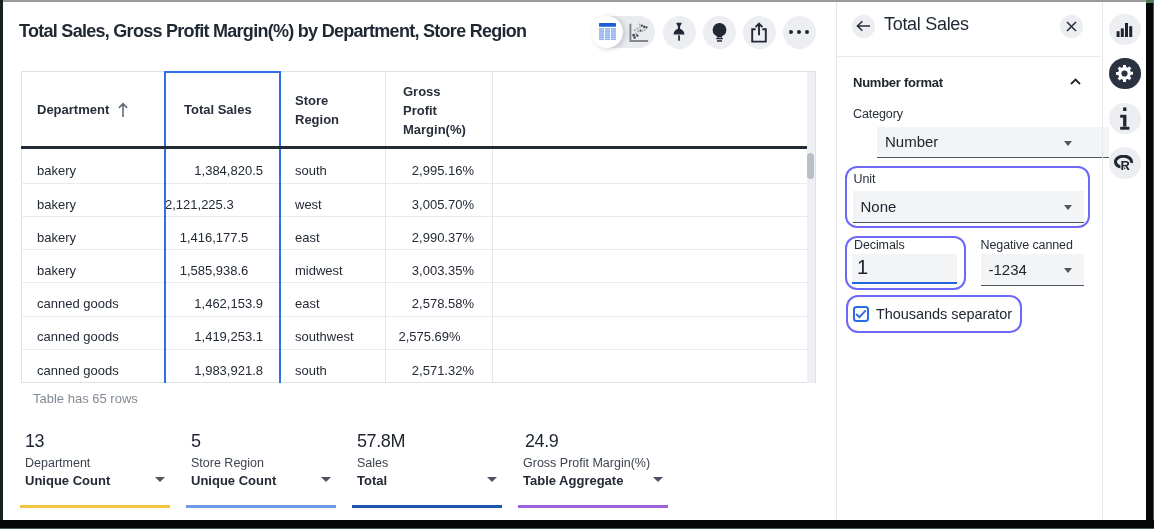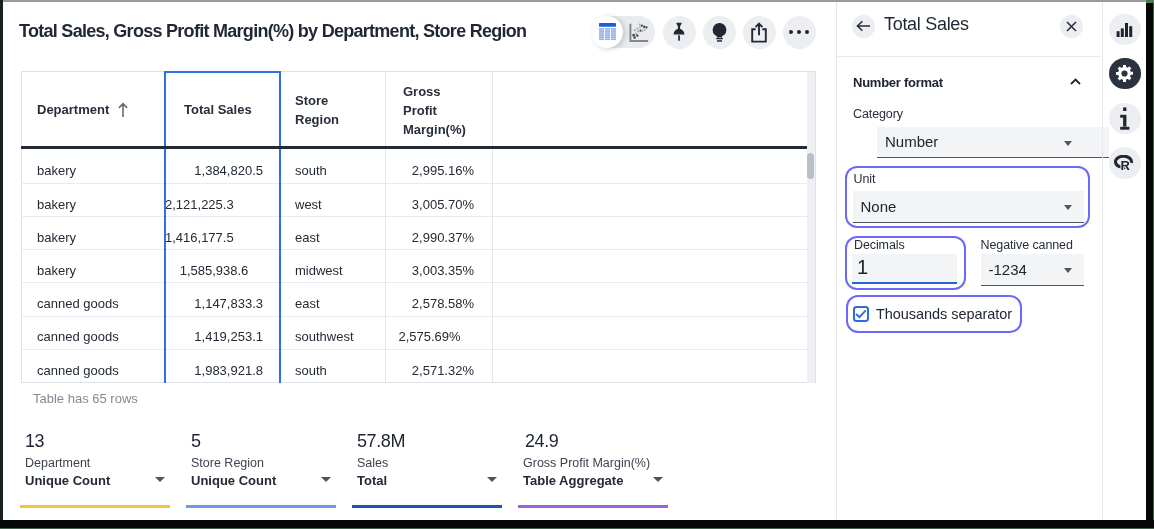--- a/index.html
+++ b/index.html
@@ -123,23 +123,23 @@
 
 <div class="cell" style="left:37px;top:163.3px">bakery</div>
 <div class="cell" style="left:37px;top:196.5px">bakery</div>
 <div class="cell" style="left:37px;top:229.7px">bakery</div>
 <div class="cell" style="left:37px;top:262.9px">bakery</div>
 <div class="cell" style="left:37px;top:296.1px">canned goods</div>
 <div class="cell" style="left:37px;top:329.3px">canned goods</div>
 <div class="cell" style="left:37px;top:362.5px">canned goods</div>
 <div class="cell" style="left:165px;width:98px;text-align:right;top:163.3px">1,384,820.5</div>
 <div class="cell" style="left:165px;width:98px;top:196.5px">2,121,225.3</div>
-<div class="cell" style="left:165px;width:98px;text-align:left;top:229.7px">1,416,177.5</div>
+<div class="cell" style="left:165px;width:98px;text-align:center;top:229.7px">1,416,177.5</div>
 <div class="cell" style="left:165px;width:98px;text-align:center;top:262.9px">1,585,938.6</div>
-<div class="cell" style="left:165px;width:98px;text-align:right;top:296.1px">1,147,833.3</div>
+<div class="cell" style="left:165px;width:98px;text-align:right;top:296.1px">1,462,153.9</div>
 <div class="cell" style="left:165px;width:98px;text-align:right;top:329.3px">1,419,253.1</div>
 <div class="cell" style="left:165px;width:98px;text-align:right;top:362.5px">1,983,921.8</div>
 <div class="cell" style="left:295px;top:163.3px">south</div>
 <div class="cell" style="left:295px;top:196.5px">west</div>
 <div class="cell" style="left:295px;top:229.7px">east</div>
 <div class="cell" style="left:295px;top:262.9px">midwest</div>
 <div class="cell" style="left:295px;top:296.1px">east</div>
 <div class="cell" style="left:295px;top:329.3px">southwest</div>
 <div class="cell" style="left:295px;top:362.5px">south</div>
 <div class="cell" style="left:385px;width:89px;text-align:right;top:163.3px">2,995.16%</div>

